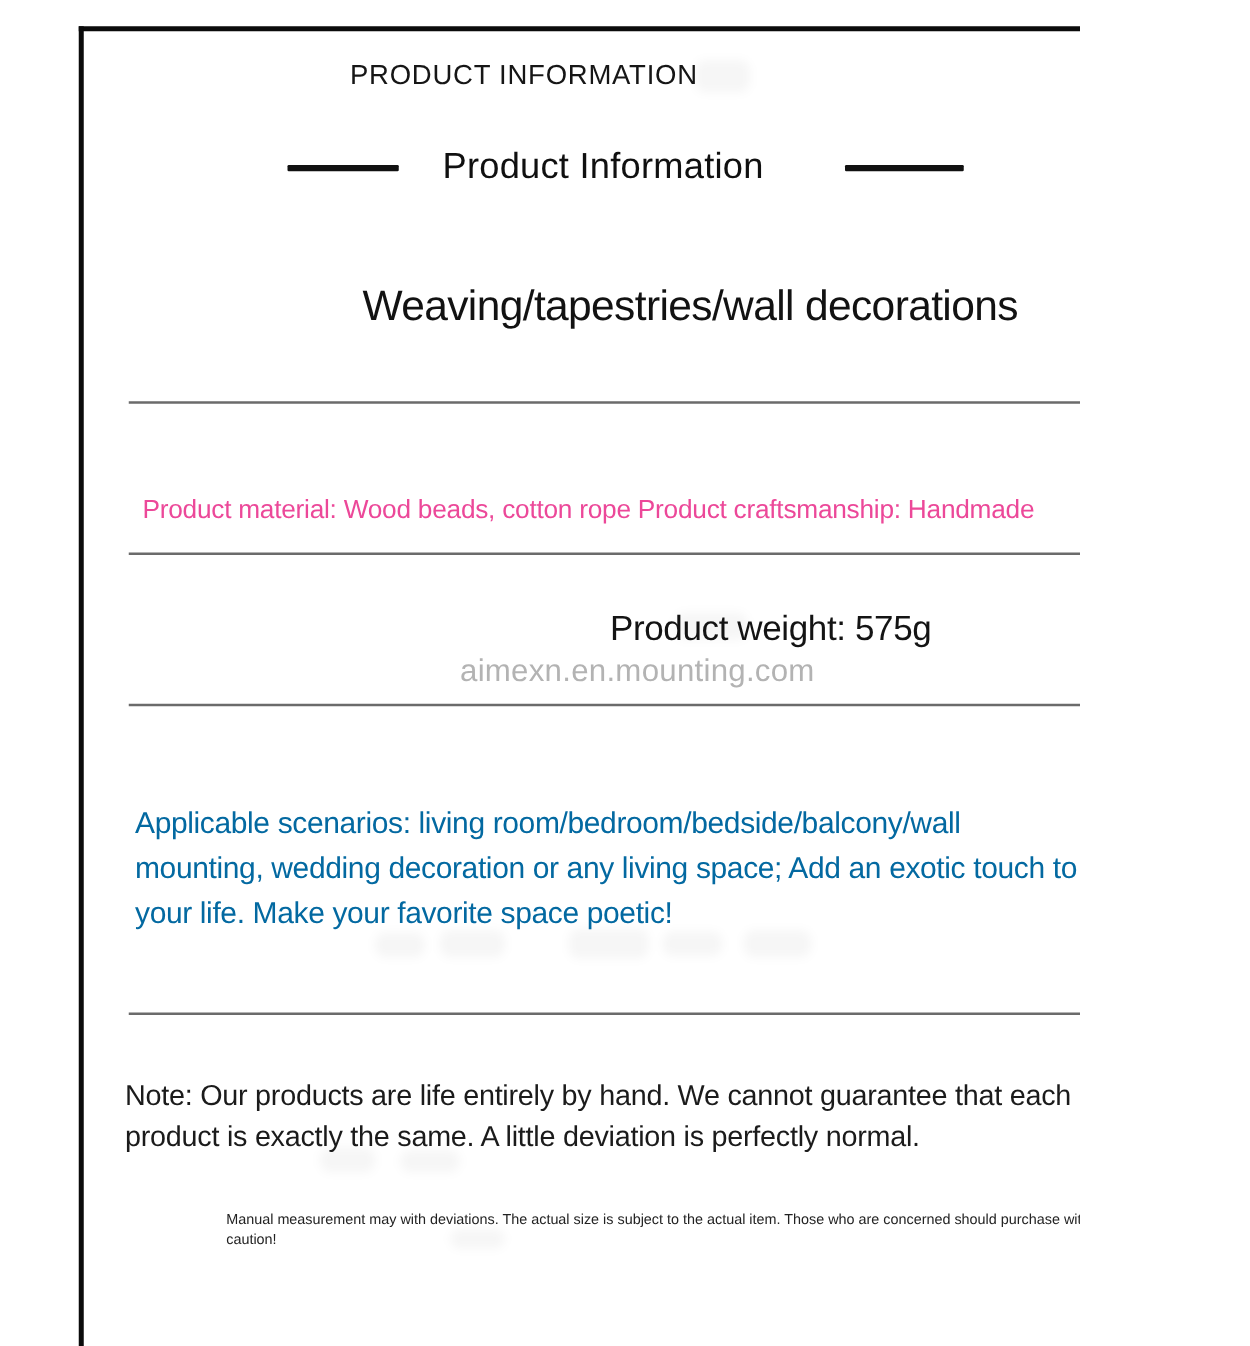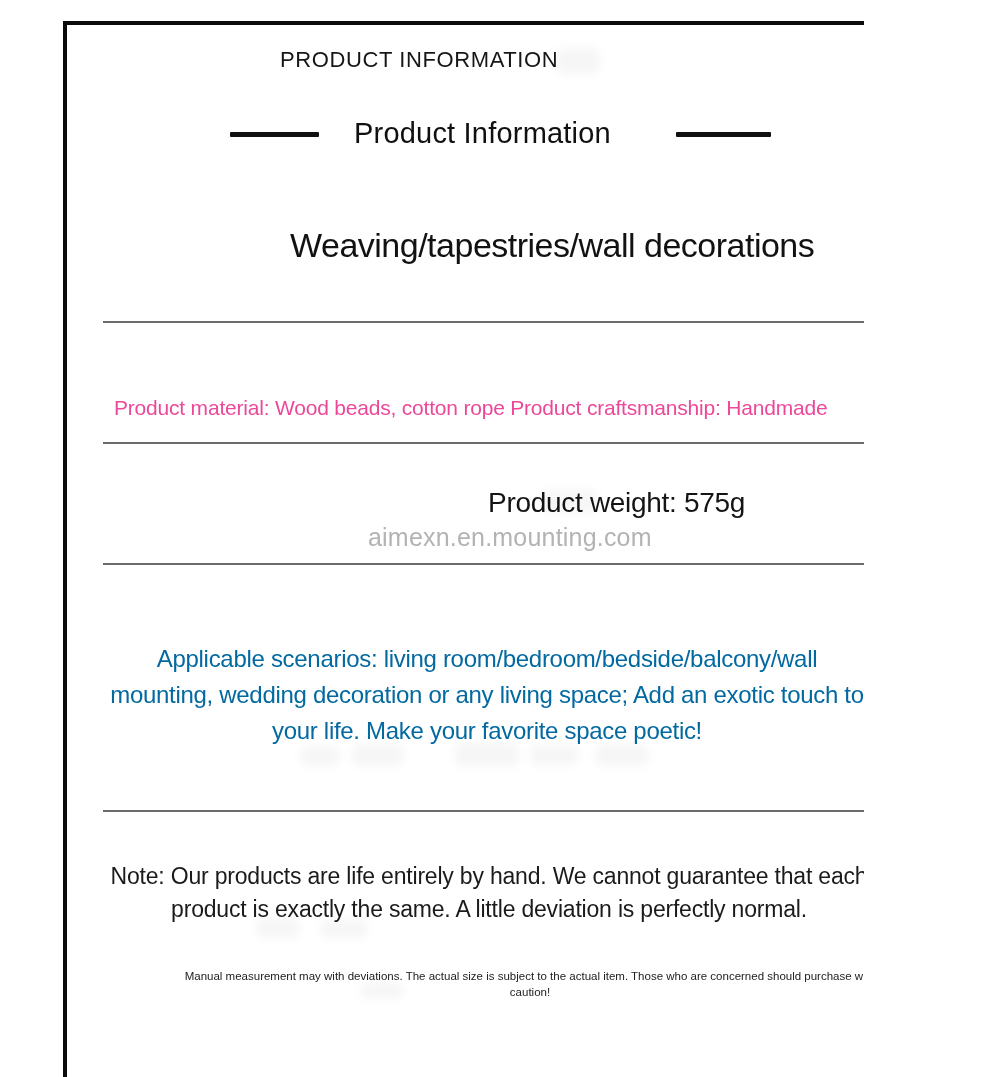--- a/index.html
+++ b/index.html
@@ -8,21 +8,20 @@
     background: #ffffff;
     font-family: "Liberation Sans", "DejaVu Sans", sans-serif;
     overflow: hidden;
   }
   .page {
     position: relative;
     width: 864px; height: 1077px;
     background: #ffffff;
     overflow: hidden;
     color: #1c1c1c;
-    text-align: center;
   }
   .frame {
     position: absolute;
     left: 63px; top: 21px;
     width: 871px; height: 1060px;
     border: 4px solid #0b0b0b;
     border-bottom: none;
     background: #ffffff;
   }
   .eyebrow {

